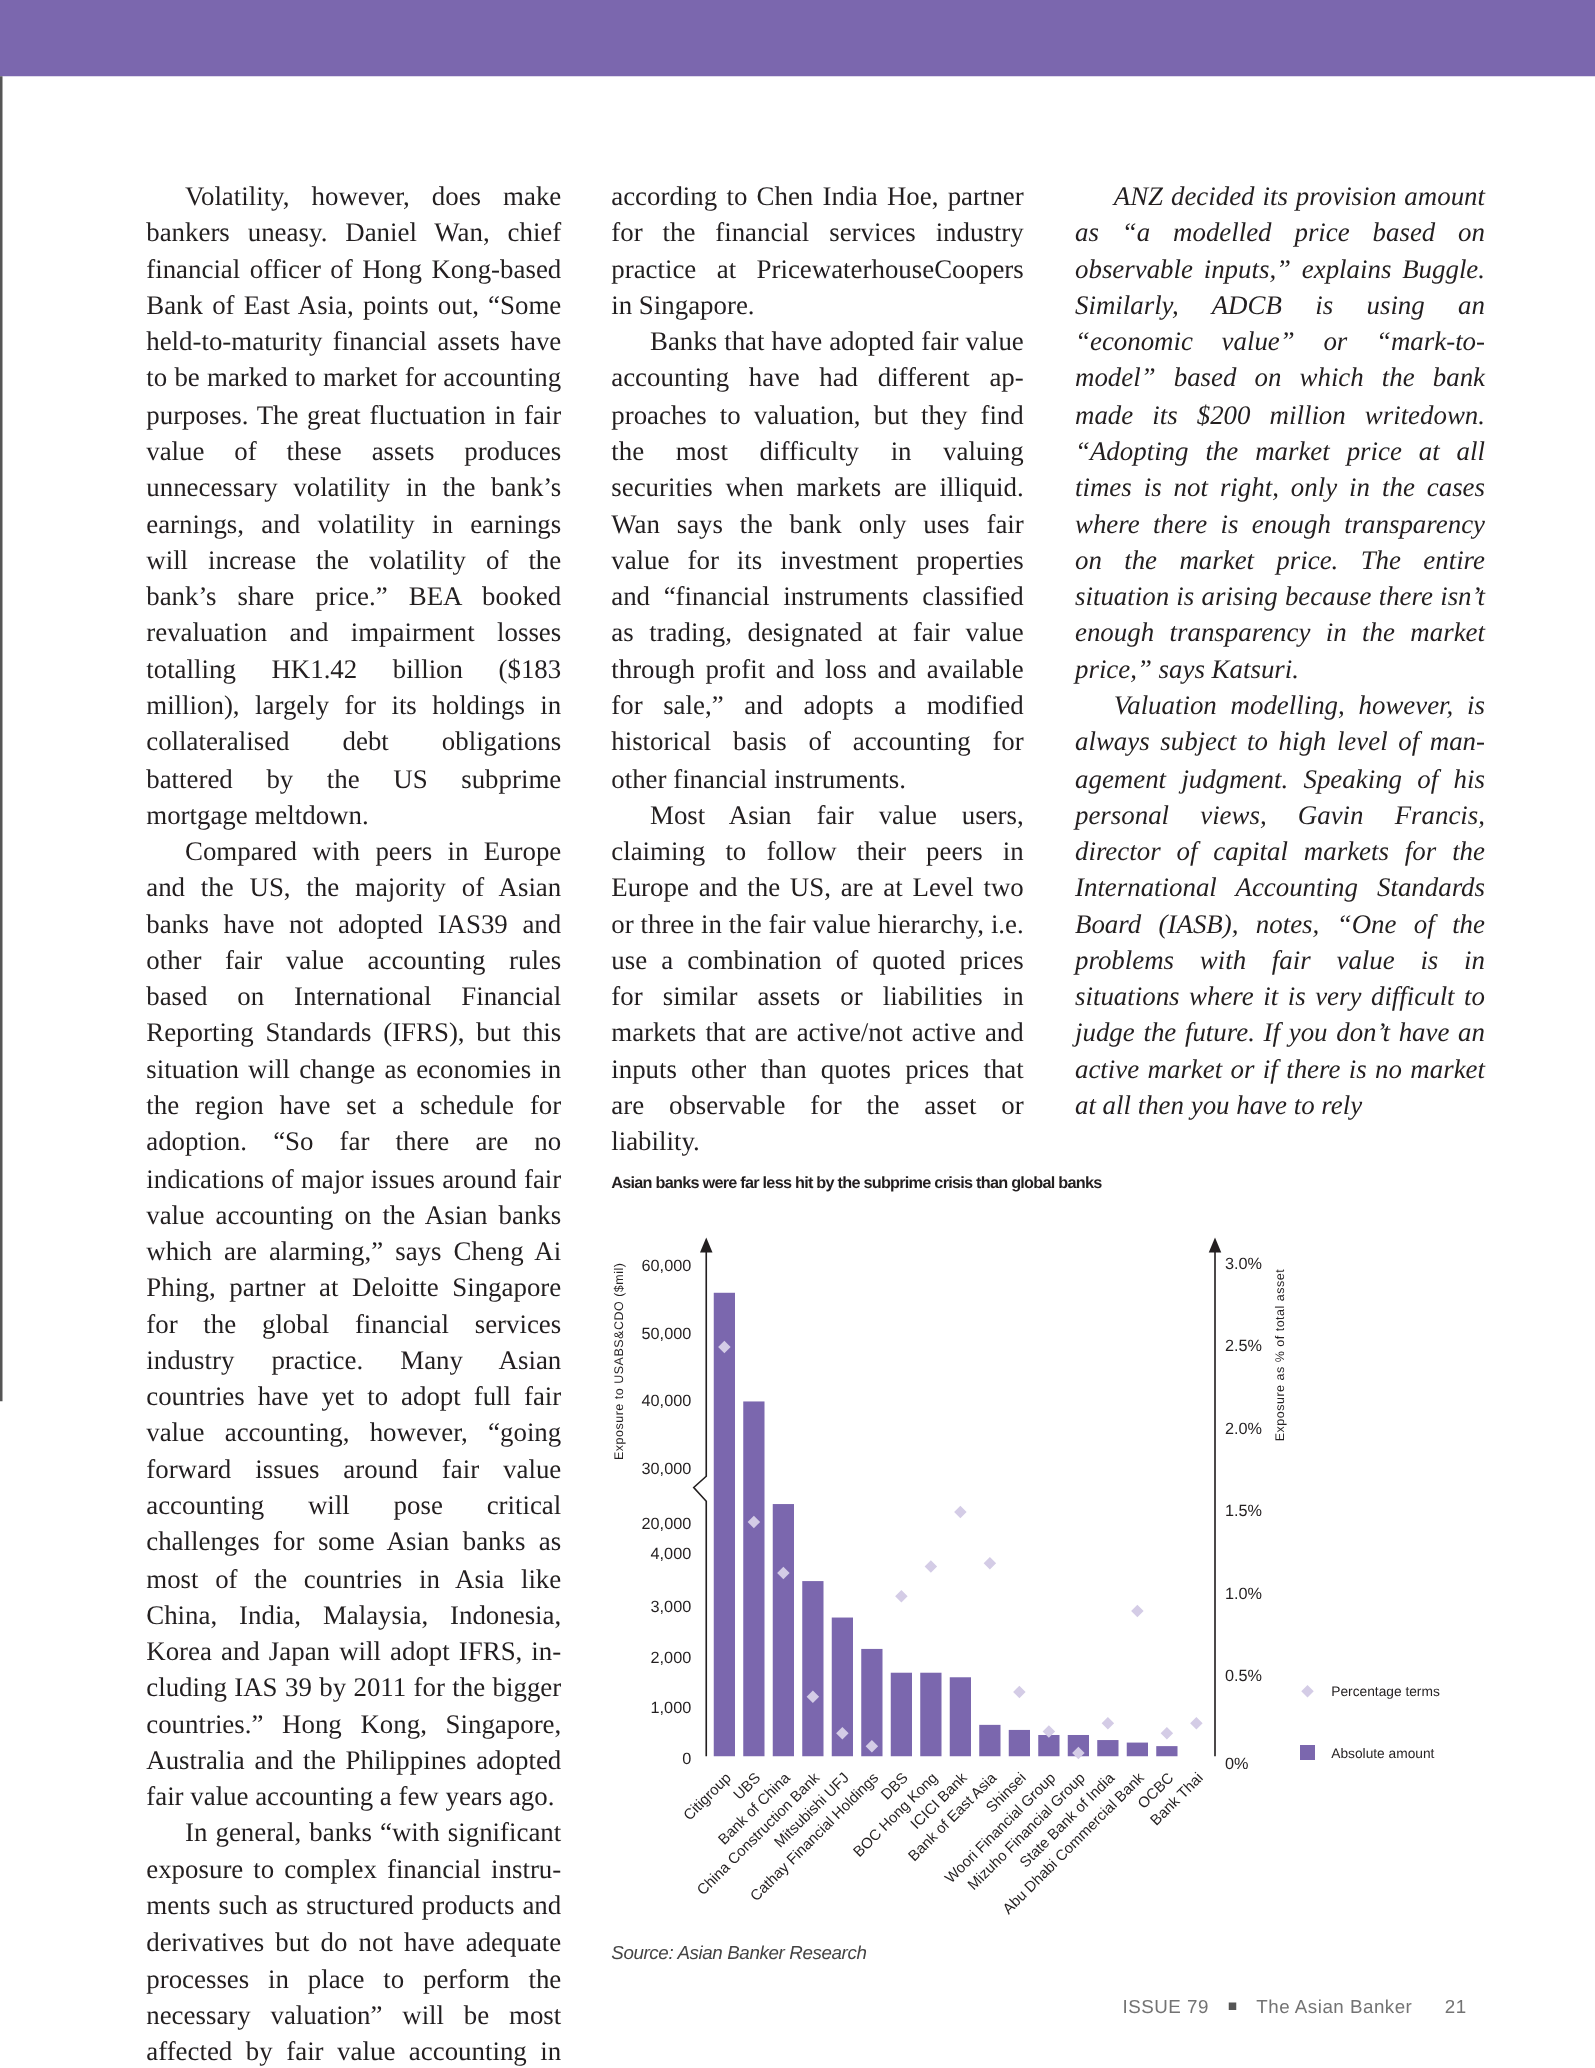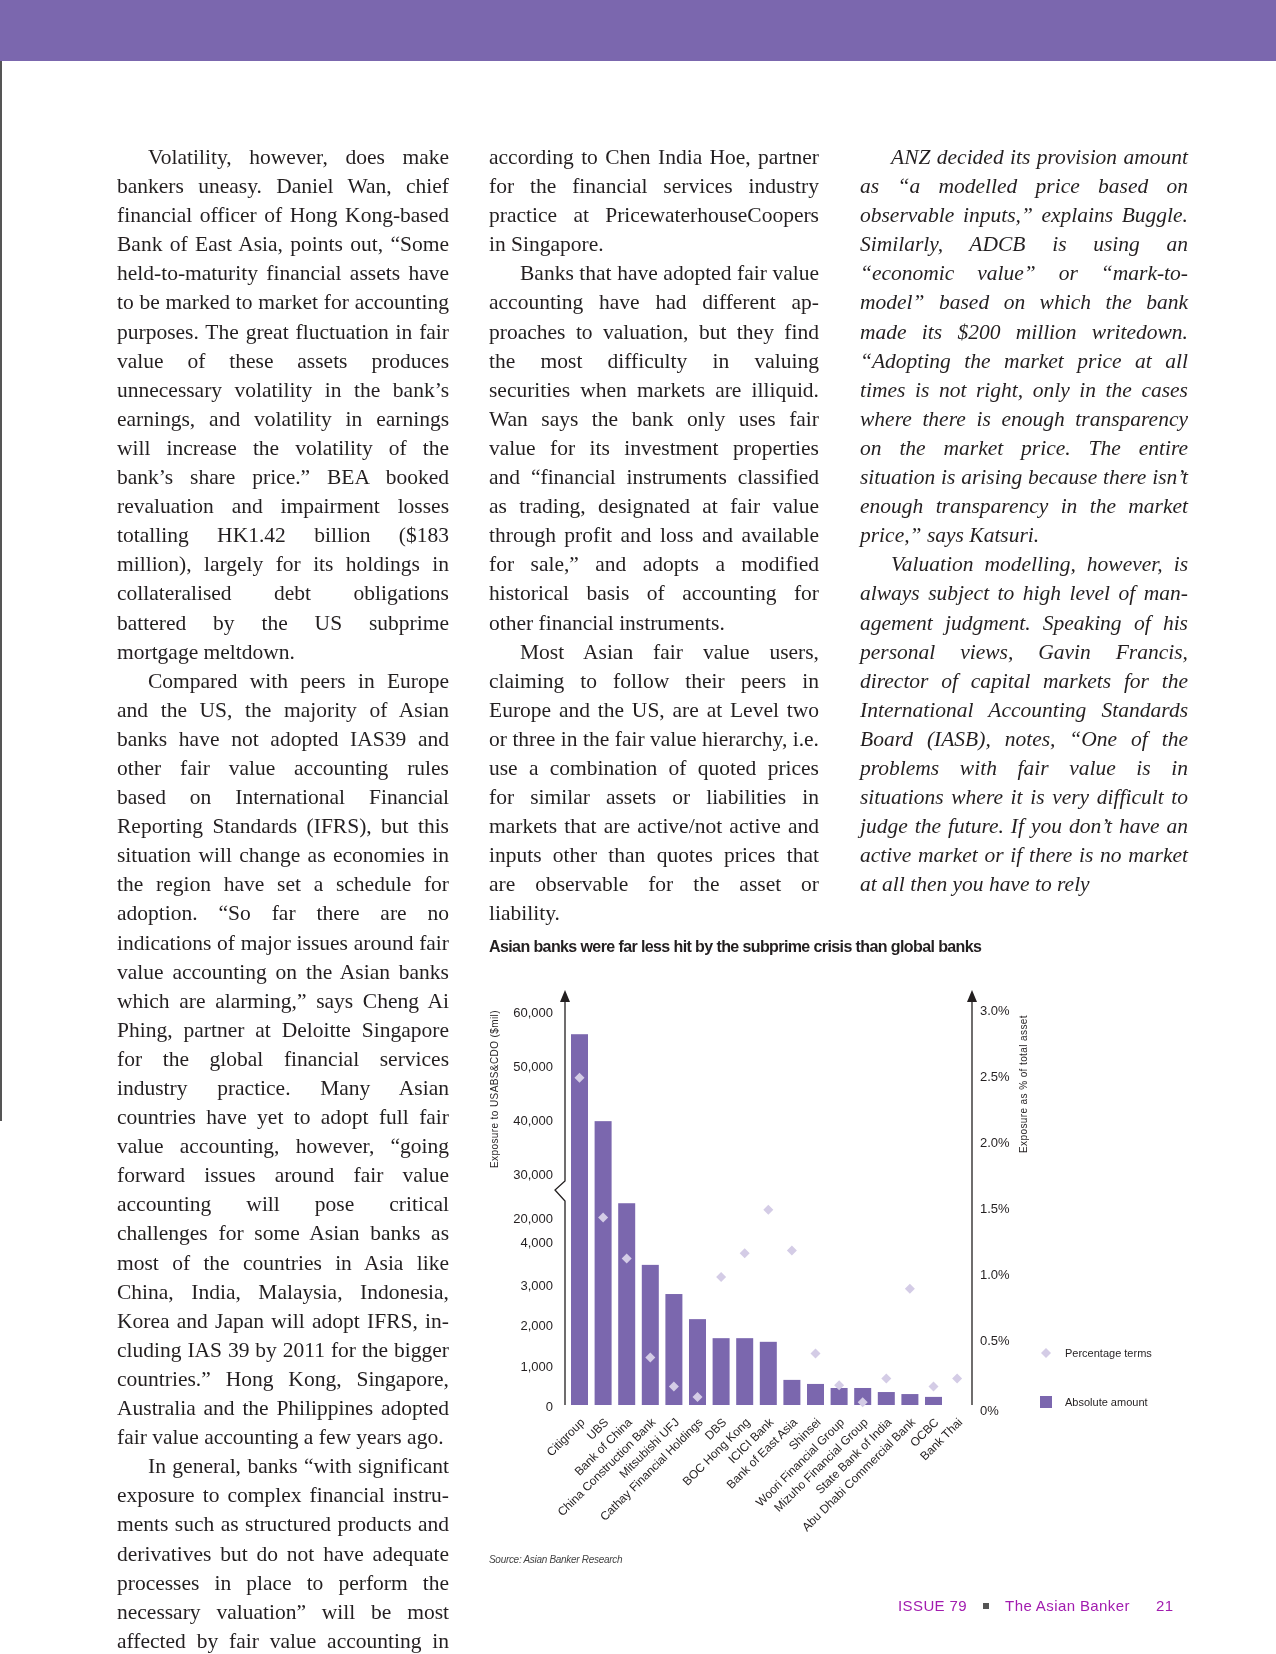--- a/index.html
+++ b/index.html
@@ -18,33 +18,33 @@
   }
   .col p { margin: 0; text-indent: 31px; }
   .col p.noindent { text-indent: 0; }
   #col1 { left: 117px; width: 332px; }
   #col2 { left: 489px; width: 330px; }
   #col3 { left: 860px; width: 328px; font-style: italic; }
 
   .chart-title {
     position: absolute; left: 489px; top: 938px;
     font-family: "Liberation Sans", "DejaVu Sans", sans-serif;
-    font-weight: bold; font-size: 16px; letter-spacing: -0.6px; color: #231f20;
+    font-weight: bold; font-size: 13px; letter-spacing: -0.6px; color: #231f20;
     white-space: nowrap;
   }
   .chart-svg { position: absolute; left: 0; top: 0; }
   .source {
     position: absolute; left: 489px; top: 1554px;
     font-family: "Liberation Sans", "DejaVu Sans", sans-serif;
-    font-style: italic; font-size: 10px; color: #444; letter-spacing: -0.3px;
+    font-style: italic; font-size: 15px; color: #444; letter-spacing: -0.3px;
   }
   .footer {
     position: absolute; left: 898px; top: 1597px;
     font-family: "Liberation Sans", "DejaVu Sans", sans-serif;
-    font-size: 15px; color: #a21caf; letter-spacing: 0.4px; white-space: nowrap;
+    font-size: 15px; color: #737373; letter-spacing: 0.4px; white-space: nowrap;
   }
   .footer .sq { display: inline-block; width: 6px; height: 6px; background: #555; margin: 0 16px 2px 16px; vertical-align: middle; }
   .footer .pg { margin-left: 26px; }
   .ax-label { font-family: "Liberation Sans", "DejaVu Sans", sans-serif; fill: #231f20; }
 </style>
 </head>
 <body>
 
 <div class="topbar"></div>
 <div class="edge-line"></div>

